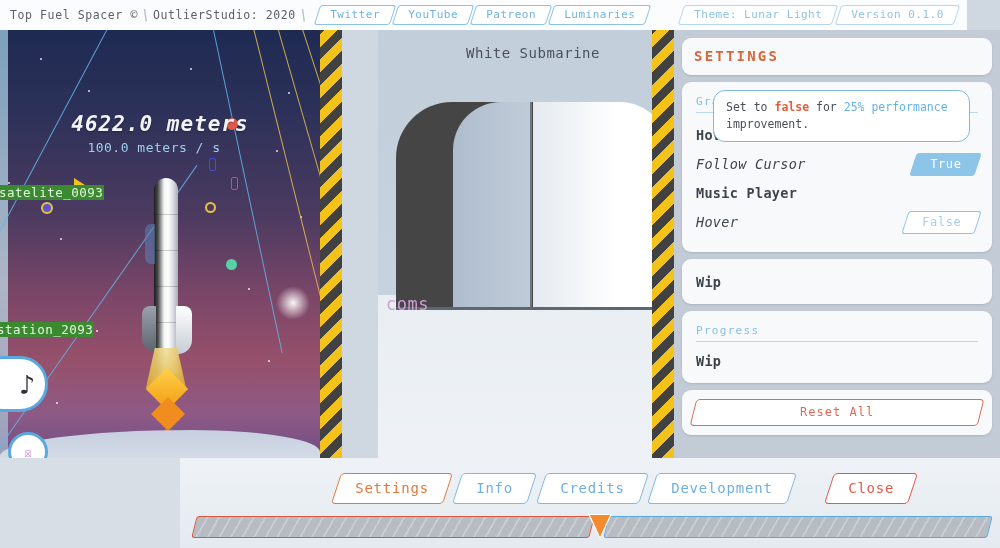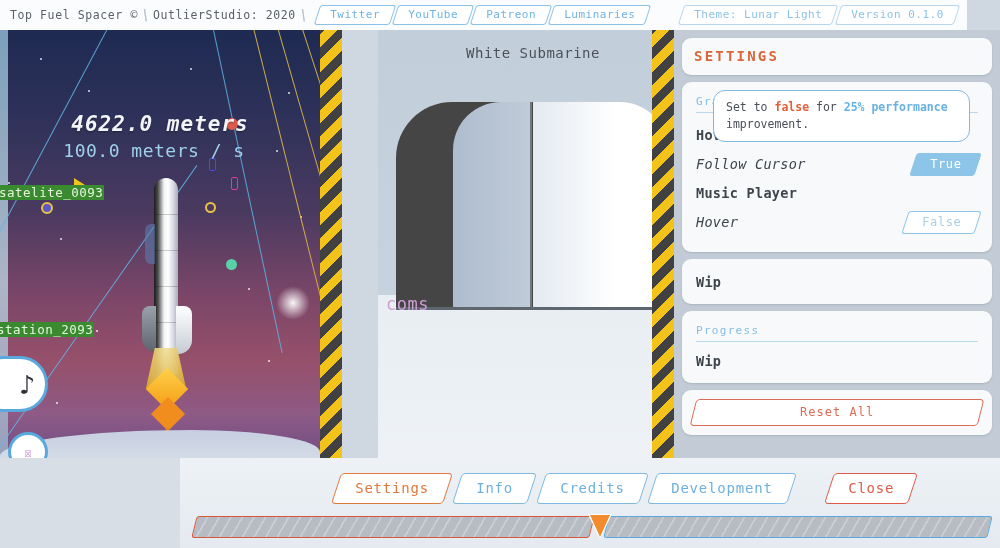--- a/index.html
+++ b/index.html
@@ -62,21 +62,21 @@
   .star { position: absolute; background: #fff; border-radius: 50%; opacity: .85; }
 
   .hud-dist {
     position: absolute; left: 0; right: 0; top: 82px; text-align: center;
     color: #f2f4f8; font-size: 21px; font-style: italic; font-weight: bold;
     letter-spacing: 1px;
     text-shadow: 0 1px 2px rgba(0,0,0,.35);
   }
   .hud-speed {
     position: absolute; left: 0; right: 12px; top: 110px; text-align: center;
-    color: #9fd0ec; font-size: 18px; letter-spacing: .5px;
+    color: #9fd0ec; font-size: 13px; letter-spacing: .5px;
   }
 
   .tag {
     position: absolute; font-size: 12.5px; letter-spacing: .5px;
     color: #cfa8d8; white-space: nowrap;
   }
   .tag .hl { background: #3a8a2f; color: #e6f6e0; padding: 0 1px; }
 
   
   .rocket { position: absolute; left: 140px; top: 148px; width: 52px; height: 220px; }
@@ -240,21 +240,21 @@
 
   
   .tooltip {
     position: absolute; left: 713px; top: 90px; width: 257px;
     background: #fff; border: 1.5px solid #7fb9e0; border-radius: 12px;
     padding: 8px 12px 9px 12px;
     font-size: 11.5px; line-height: 1.45; color: #4a5058;
     z-index: 30;
   }
   .tooltip .red { color: #e0603c; font-weight: bold; }
-  .tooltip .blu { color: #67b2e3; font-weight: bold; margin-top: 8px; }
+  .tooltip .blu { color: #67b2e3; font-weight: normal; margin-top: 8px; }
 
   
   .bottom {
     position: absolute; left: 0; bottom: 0; width: 1000px; height: 90px;
     background: #d7dee5; z-index: 20;
   }
   .bt-sheet {
     position: absolute; left: 180px; top: 0; width: 820px; height: 90px;
     background: linear-gradient(180deg,#eef2f6,#e4eaf0);
   }

